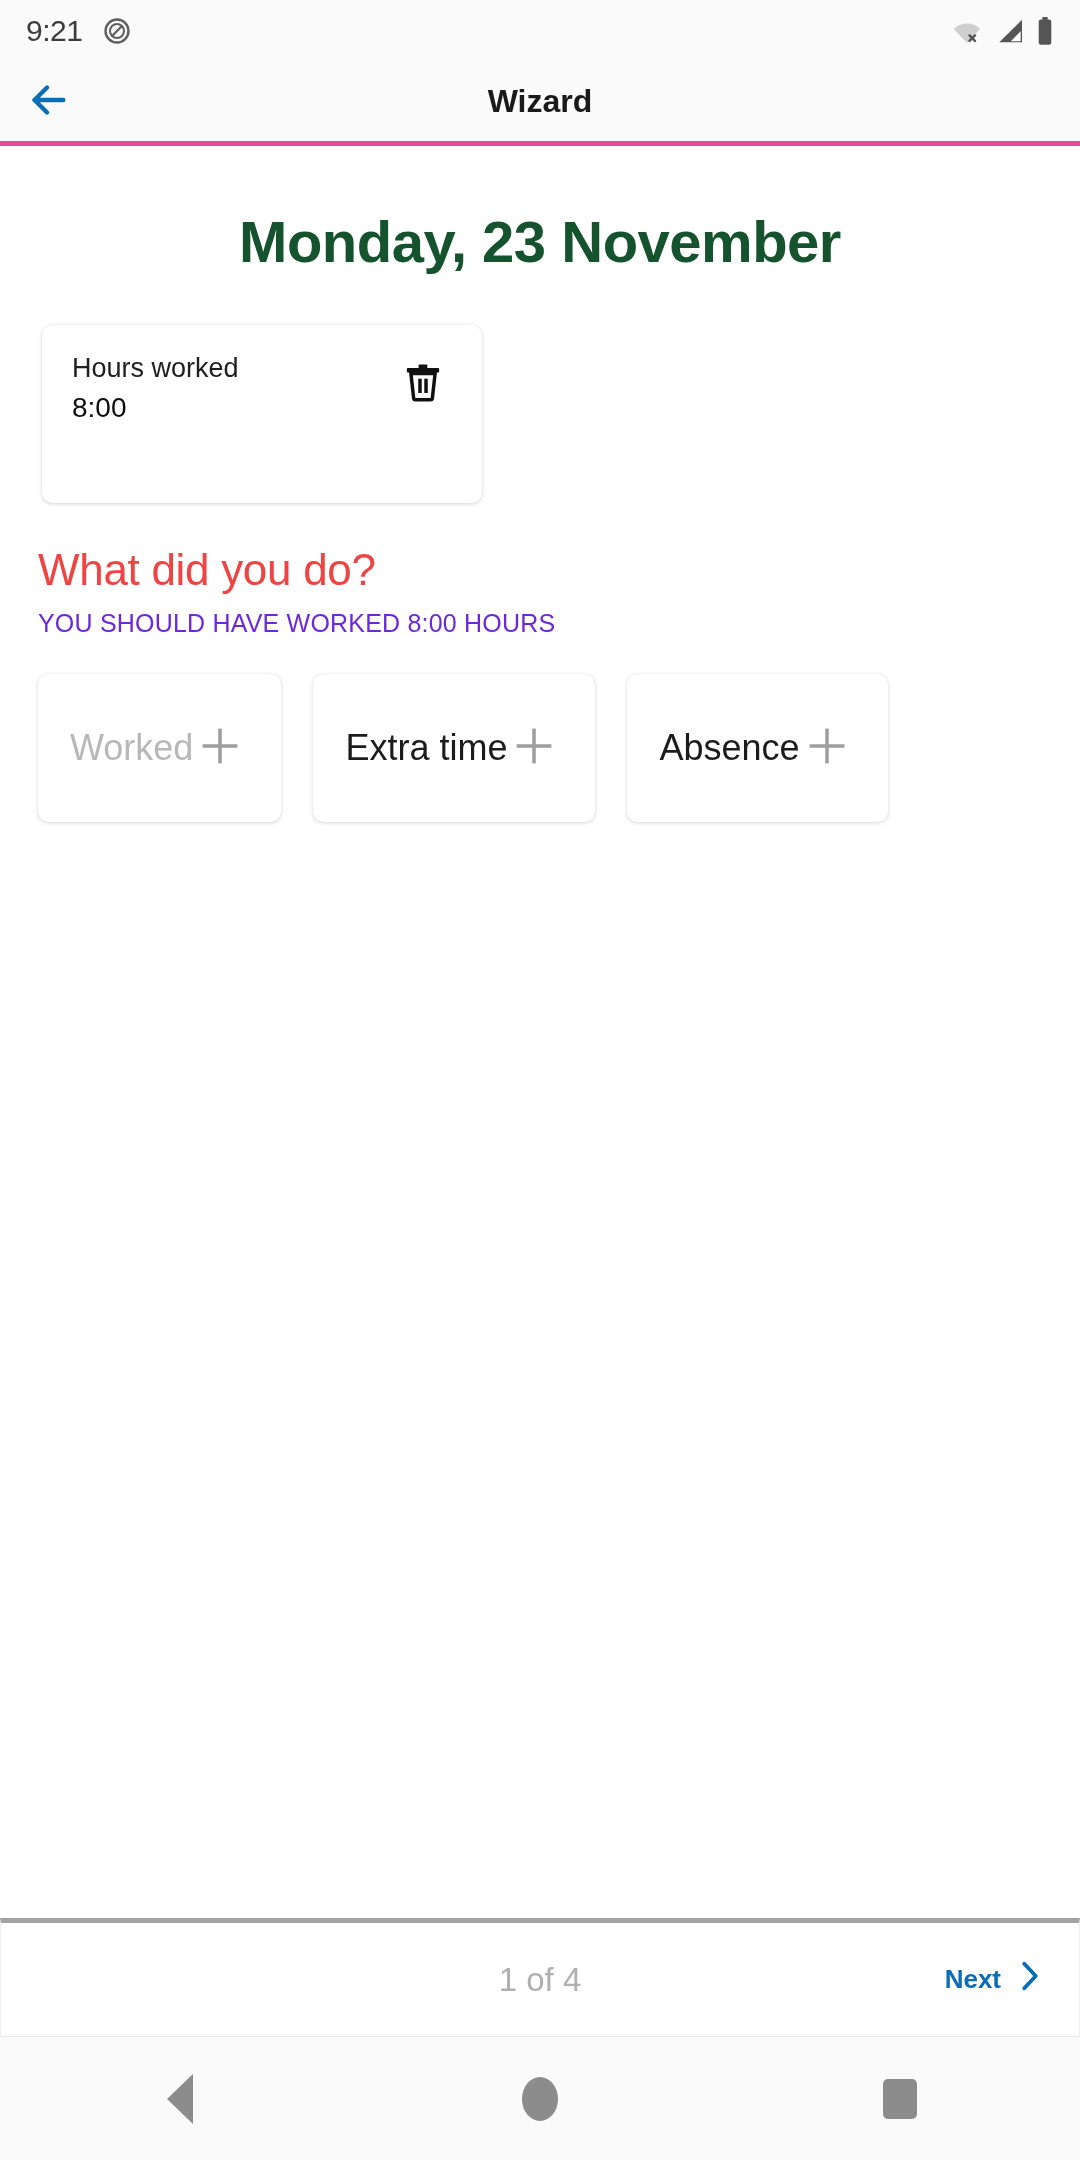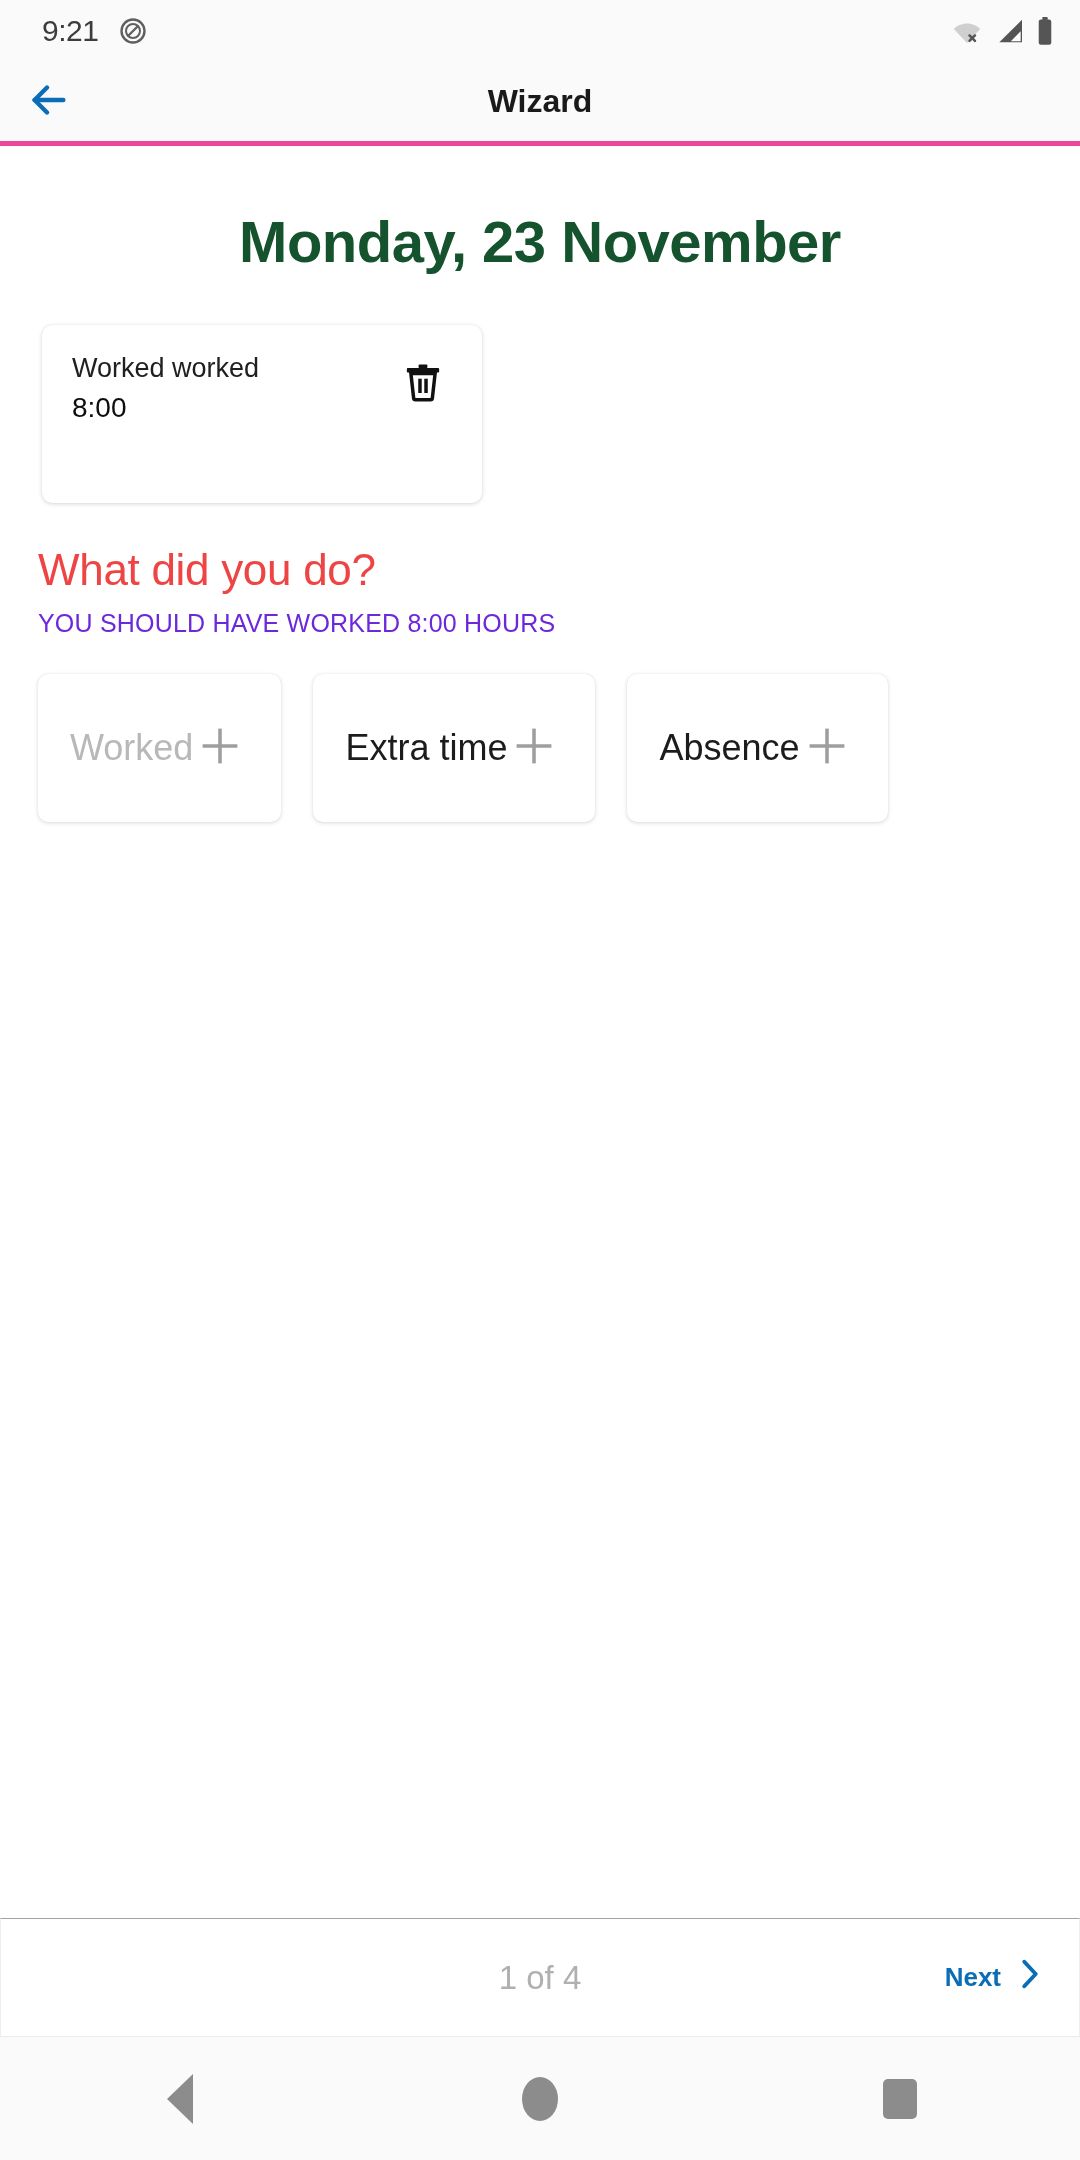--- a/index.html
+++ b/index.html
@@ -21,21 +21,20 @@
     height: 62px;
     background: #fafafa;
     display: flex; align-items: center;
     padding: 0 26px;
     flex: none;
   }
   .status-left { display: flex; align-items: center; gap: 20px; }
   .status-time {
     font-size: 30px; color: #3c3c3c;
     letter-spacing: -0.5px;
-    margin-left: 16px;
   }
   .status-right { margin-left: auto; display: flex; align-items: center; gap: 10px; }
 
   .dnd-icon { display: block; }
   .wifi-icon { display: block; }
   .cell-icon { display: block; }
   .batt-icon { display: block; }
 
   
   .app-bar {
@@ -131,21 +130,21 @@
     width: 54px; height: 54px;
     display: flex; align-items: center; justify-content: center;
     cursor: pointer;
   }
 
   
   .bottom-bar {
     flex: none;
     height: 118px;
     background: #ffffff;
-    border-top: 1px solid #a3a3a3;
+    border-top: 5px solid #a3a3a3;
     border-left: 1px solid #eeeeee;
     border-right: 1px solid #eeeeee;
     display: flex; align-items: center;
     position: relative;
     padding: 0 34px;
   }
   .page-indicator {
     position: absolute; left: 0; right: 0;
     text-align: center;
     font-size: 33px; color: #b0b0b0;
@@ -229,21 +228,21 @@
     </div>
     <div class="app-title">Wizard</div>
   </div>
 
   <div class="content">
 
     <div class="date-title">Monday, 23 November</div>
 
     <div class="hours-card">
       <div class="hours-texts">
-        <span class="hours-label">Worked worked</span>
+        <span class="hours-label">Hours worked</span>
         <span class="hours-value">8:00</span>
       </div>
       <div class="trash-btn">
         <span>
           <svg width="44" height="44" viewBox="0 0 24 24">
             <rect x="9.6" y="2.4" width="4.8" height="2.2" rx="0.6" fill="#111"></rect>
             <rect x="3.2" y="4.4" width="17.6" height="2.4" rx="0.5" fill="#111"></rect>
             <path d="M5.4 7.4 h13.2 l-1.5 13.4 a1 1 0 0 1 -1 0.9 h-8.2 a1 1 0 0 1 -1 -0.9 Z" fill="none" stroke="#111" stroke-width="1.9"></path>
             <rect x="9.4" y="10.2" width="1.9" height="7.8" fill="#111"></rect>
             <rect x="12.7" y="10.2" width="1.9" height="7.8" fill="#111"></rect>

